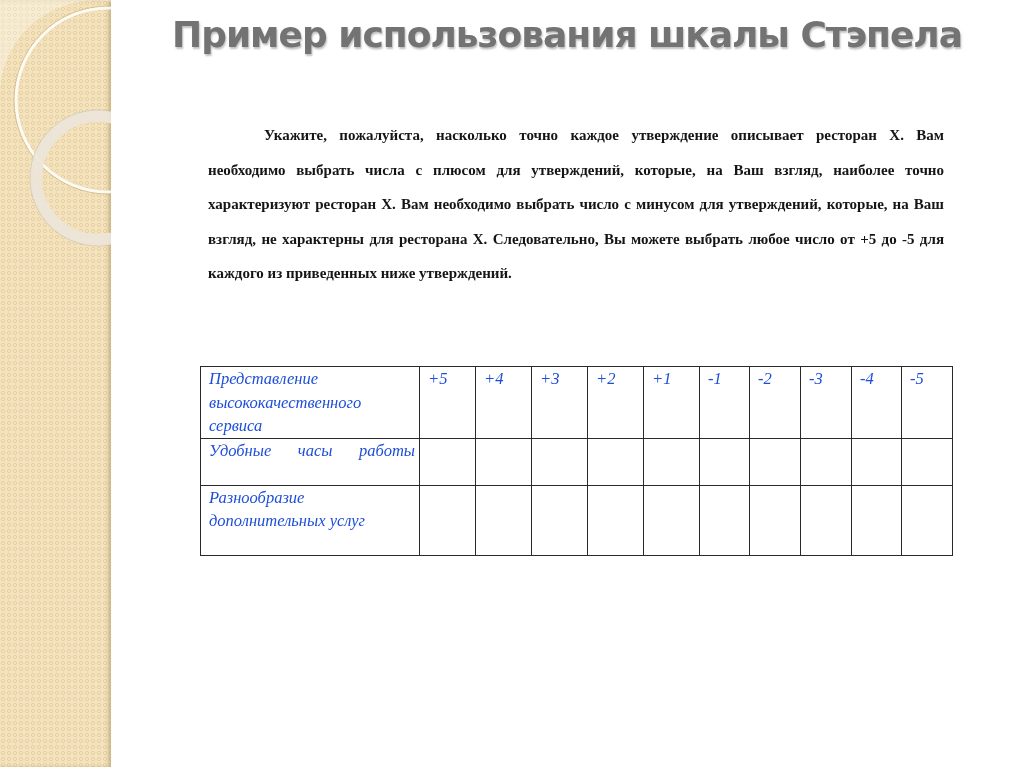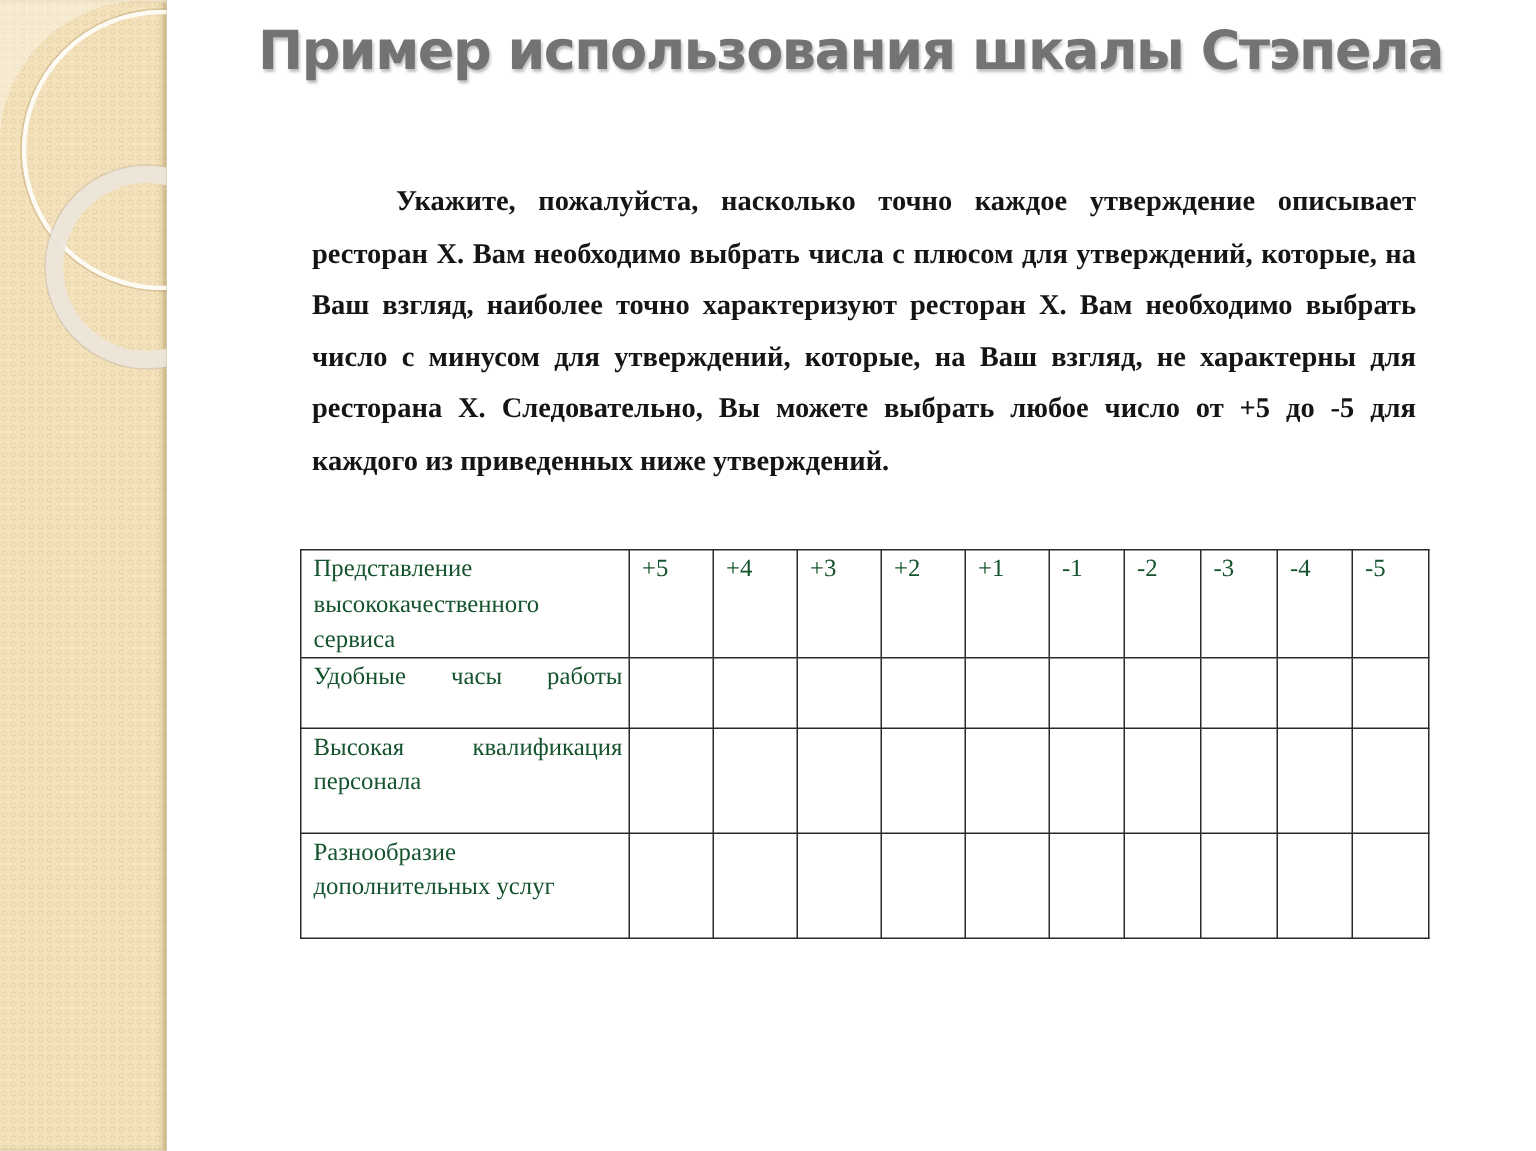--- a/index.html
+++ b/index.html
@@ -21,28 +21,28 @@
     position: absolute; left: 172px; top: 14px; width: 800px;
     font-family: "DejaVu Sans", sans-serif;
     font-weight: bold; font-size: 36px; letter-spacing: -1px;
     color: #737373;
     text-shadow: 1px 2px 2px rgba(0,0,0,0.25);
     white-space: nowrap;
   }
   .instruction {
     position: absolute; left: 208px; top: 118px; width: 736px;
     font-family: "Liberation Serif", serif;
-    font-weight: bold; font-size: 19px; line-height: 34.6px;
+    font-weight: bold; font-size: 15px; line-height: 34.6px;
     color: #151515;
     text-align: justify; text-indent: 56px;
   }
   table.scale {
     position: absolute; left: 200px; top: 366px;
     border-collapse: collapse; table-layout: fixed;
-    font-family: "Liberation Serif", serif; font-size: 16.5px; color: #14532d;
+    font-family: "Liberation Serif", serif; font-size: 16.5px; color: #1d4ed8; font-style: italic;
   }
   table.scale td {
     border: 1.5px solid #2a2a2a; vertical-align: top;
     padding: 0 4px 0 8px; line-height: 23.5px;
   }
   table.scale td.label { width: 205px; text-align: justify; text-align-last: left; }
   table.scale td.label.just { text-align-last: justify; }
   table.scale td.val { padding-left: 8px; }
   .r0 td { height: 69px; }
   .r1 td { height: 47px; }
@@ -101,33 +101,20 @@
         <td></td>
     <td></td>
         <td></td>
     <td></td>
         <td></td>
     <td></td>
         <td></td>
     <td></td>
         <td></td>
   </tr>
-  <tr class="r3">
-    <td class="label">Высокая квалификация персонала</td>
-    <td></td>
-        <td></td>
-    <td></td>
-        <td></td>
-    <td></td>
-        <td></td>
-    <td></td>
-        <td></td>
-    <td></td>
-        <td></td>
-  </tr>
   <tr class="r4">
     <td class="label">Разнообразие дополнительных услуг</td>
     <td></td>
         <td></td>
     <td></td>
         <td></td>
     <td></td>
         <td></td>
     <td></td>
         <td></td>

